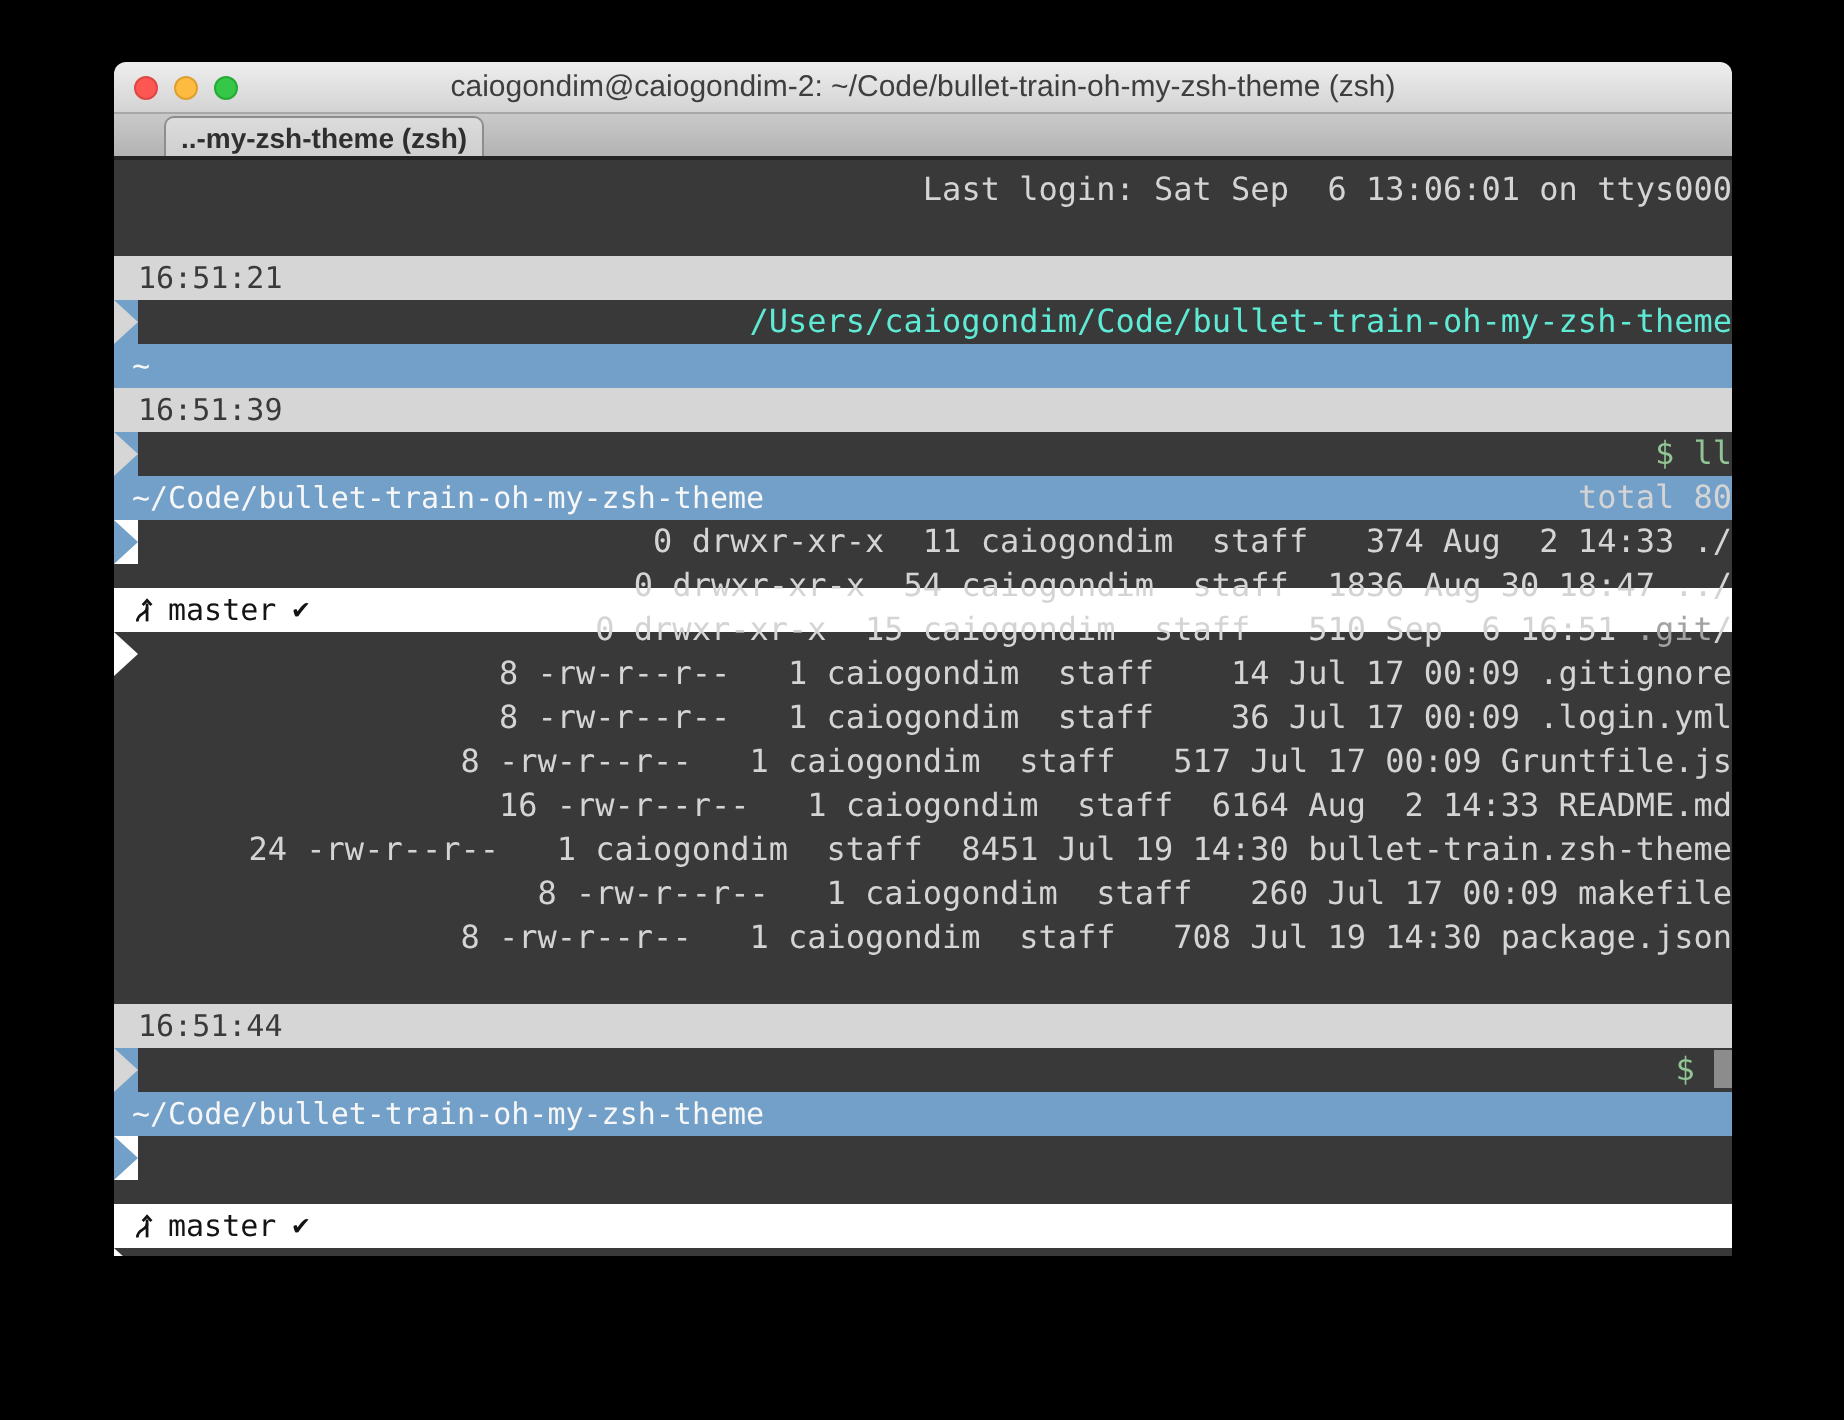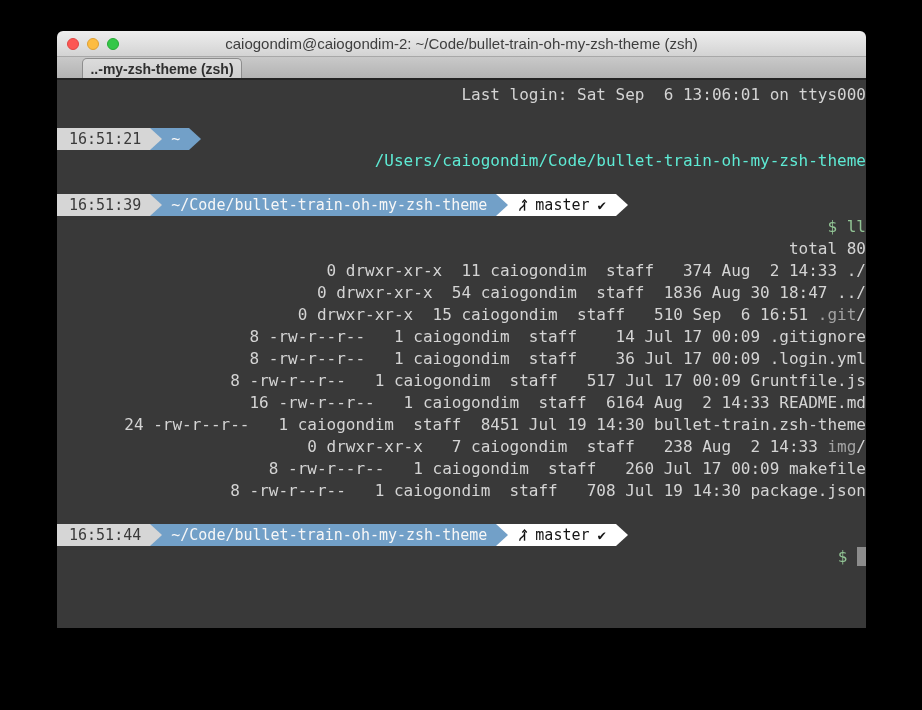--- a/index.html
+++ b/index.html
@@ -55,25 +55,25 @@
     text-align:right;
   }
   .line { height:22px; padding-left:5px; white-space:pre; }
   .blank { height:22px; }
 
   .fg-green  { color:#92c595; }
   .fg-salmon { color:#5eead4; }
   .fg-cyan   { color:#a3a3a3; }
 
   
-  .prompt { height:22px; display:flex; align-items:stretch; white-space:pre; }
+  .prompt { height:22px; display:flex; align-items:stretch; white-space:pre;flex-direction:column; }
   .seg { display:flex; align-items:center; white-space:pre; font-size:15px; }
   .seg.time { background:#d6d6d6; color:#3a3a3a; padding:0 9px 0 12px; }
   .seg.dir  { background:#72a0c8; color:#f7f7f7; padding:0 9px; }
-  .seg.git  { background:#ffffff; color:#141414; padding:0 10px 0 8px; }
+  .seg.git  { background:#ffffff; color:#141414; padding:0 10px 0 8px;margin-top:12px; }
   .seg.git .branch-name { margin-left:6px; }
   .seg.git .git-status  { margin-left:8px; font-size:14px; }
   .arr {
     width:0; height:0;
     border-top:11px solid transparent;
     border-bottom:11px solid transparent;
     border-left:12px solid transparent;
     flex:0 0 auto;
   }
   .arr.gray-blue { border-left-color:#d6d6d6; background:#72a0c8; }
@@ -147,21 +147,20 @@
       <div class="line">total 80</div>
 
       <div class="line"><span> 0 drwxr-xr-x  11 caiogondim  staff   374 Aug  2 14:33 </span><span class="fg-cyan"></span><span>./</span></div>
       <div class="line"><span> 0 drwxr-xr-x  54 caiogondim  staff  1836 Aug 30 18:47 </span><span class="fg-cyan"></span><span>../</span></div>
       <div class="line"><span> 0 drwxr-xr-x  15 caiogondim  staff   510 Sep  6 16:51 </span><span class="fg-cyan">.git</span><span>/</span></div>
       <div class="line"><span> 8 -rw-r--r--   1 caiogondim  staff    14 Jul 17 00:09 </span><span class="fg-cyan"></span><span>.gitignore</span></div>
       <div class="line"><span> 8 -rw-r--r--   1 caiogondim  staff    36 Jul 17 00:09 </span><span class="fg-cyan"></span><span>.login.yml</span></div>
       <div class="line"><span> 8 -rw-r--r--   1 caiogondim  staff   517 Jul 17 00:09 </span><span class="fg-cyan"></span><span>Gruntfile.js</span></div>
       <div class="line"><span>16 -rw-r--r--   1 caiogondim  staff  6164 Aug  2 14:33 </span><span class="fg-cyan"></span><span>README.md</span></div>
       <div class="line"><span>24 -rw-r--r--   1 caiogondim  staff  8451 Jul 19 14:30 </span><span class="fg-cyan"></span><span>bullet-train.zsh-theme</span></div>
-      <div class="line"><span> 0 drwxr-xr-x   7 caiogondim  staff   238 Aug  2 14:33 </span><span class="fg-cyan">img</span><span>/</span></div>
       <div class="line"><span> 8 -rw-r--r--   1 caiogondim  staff   260 Jul 17 00:09 </span><span class="fg-cyan"></span><span>makefile</span></div>
       <div class="line"><span> 8 -rw-r--r--   1 caiogondim  staff   708 Jul 19 14:30 </span><span class="fg-cyan"></span><span>package.json</span></div>
 
       <div class="blank"></div>
 
       <div class="prompt">
         <span class="seg time">16:51:44</span>
         <span class="arr gray-blue"></span>
         <span class="seg dir">~/Code/bullet-train-oh-my-zsh-theme</span>
         <span class="arr blue-white"></span>

